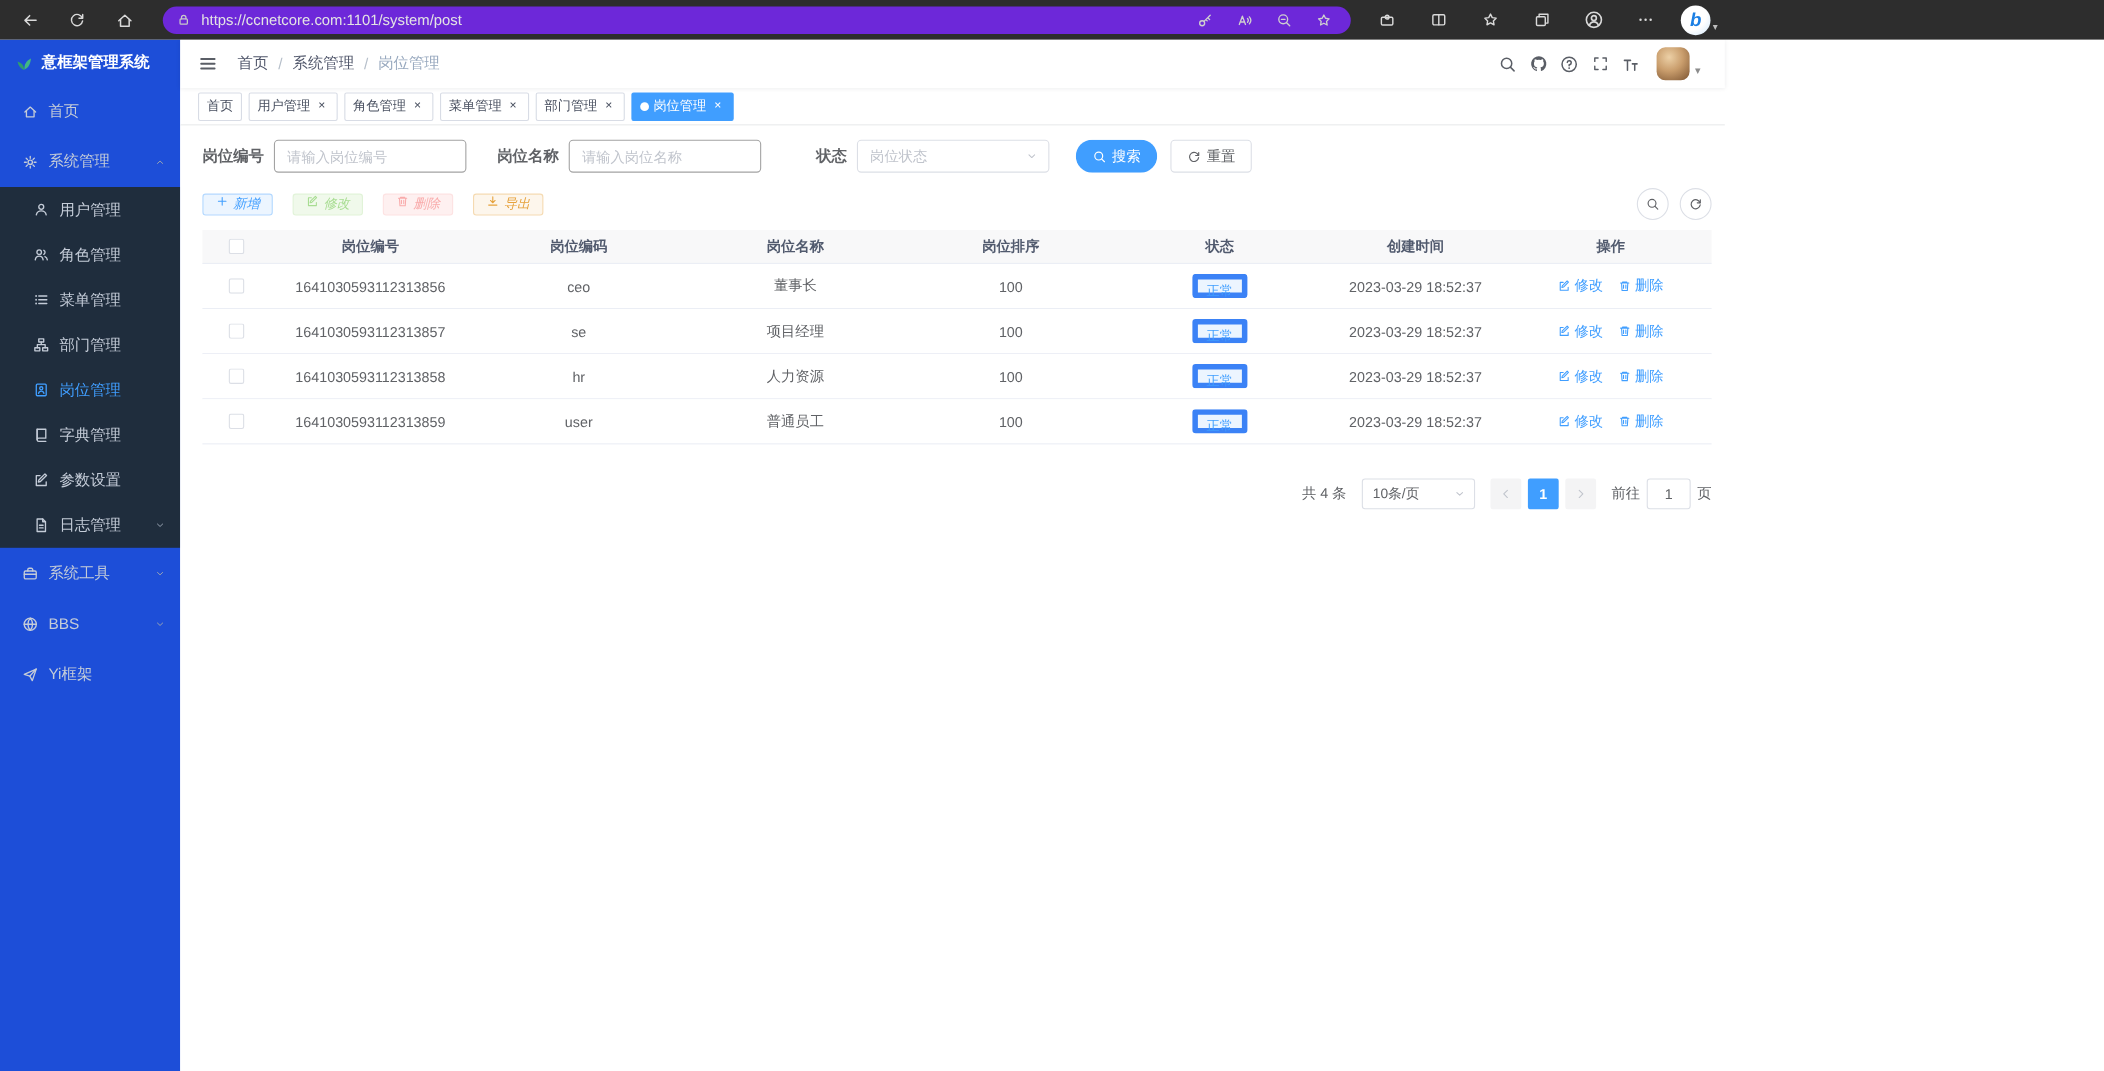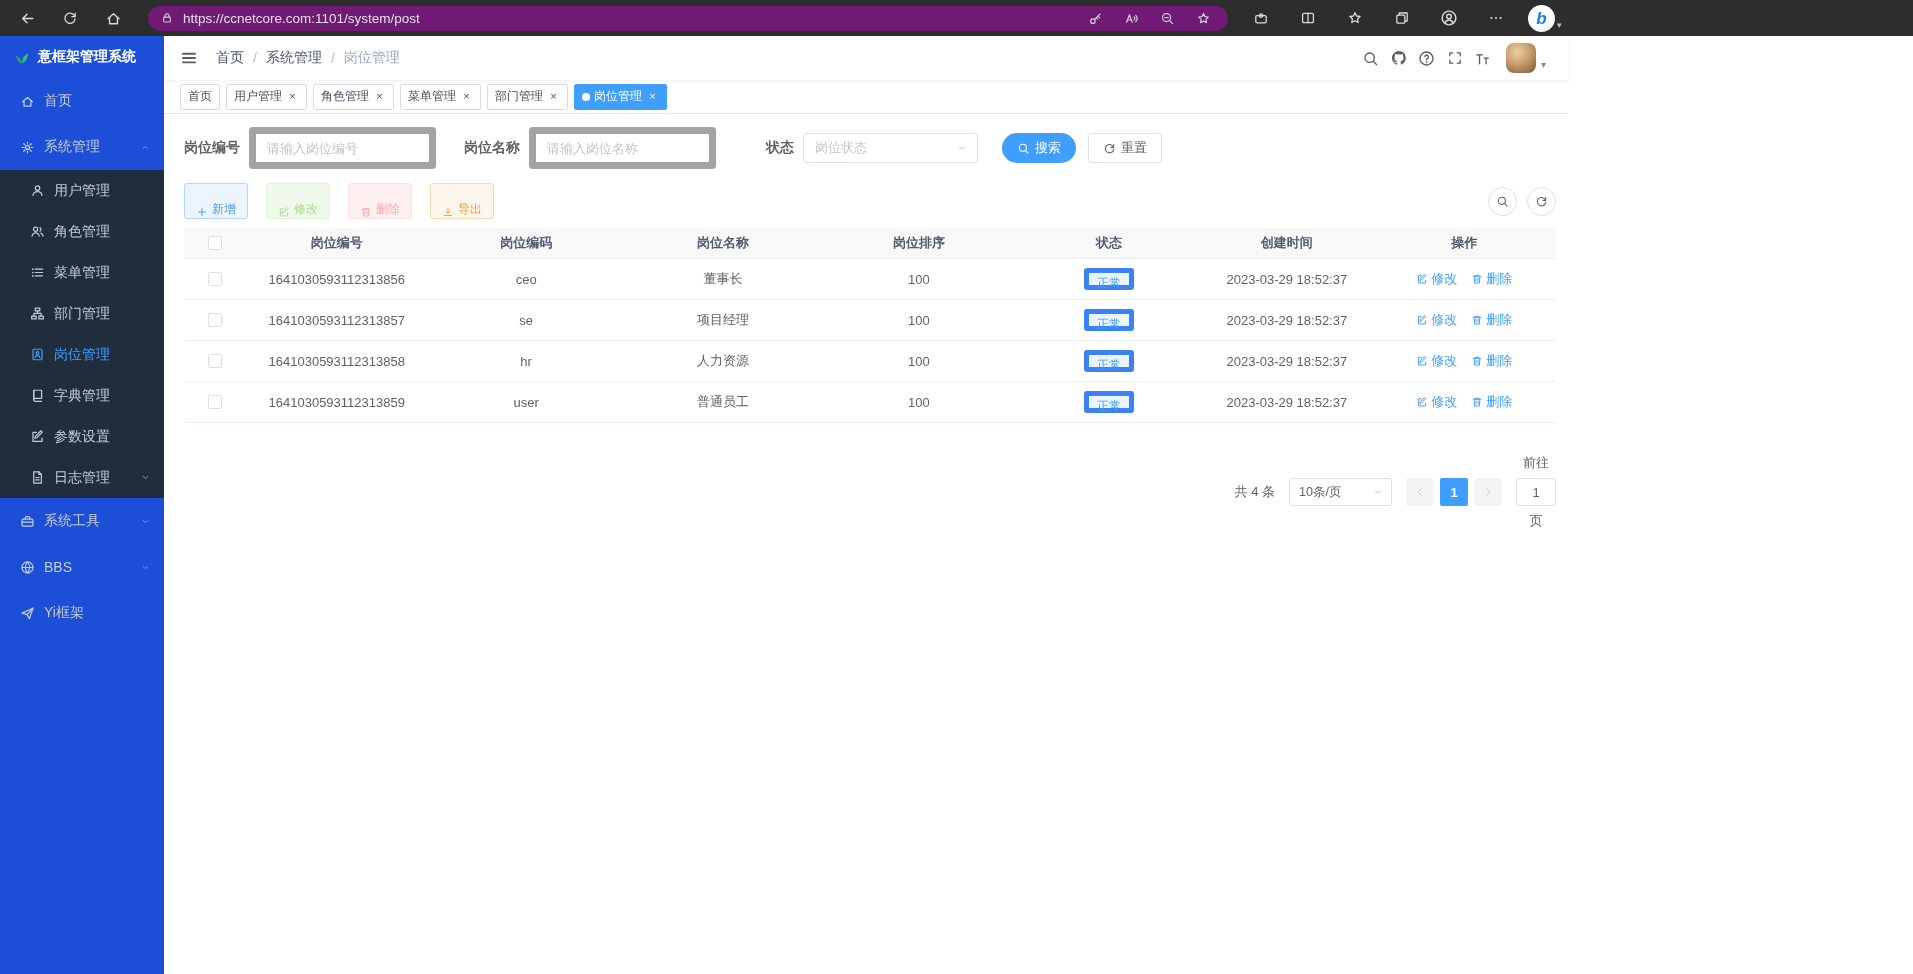--- a/index.html
+++ b/index.html
@@ -9,21 +9,21 @@
     font-family:"Liberation Sans","DejaVu Sans",sans-serif;
     -webkit-font-smoothing:antialiased;
   }
   .sic{fill:none;stroke:currentColor;stroke-width:1.3;stroke-linecap:round;stroke-linejoin:round;flex-shrink:0;}
 
   
   .browser-bar{position:absolute;top:0;left:0;right:0;height:36px;background:#2d2d2d;display:flex;align-items:center;z-index:20;}
   .cbtn{width:30px;height:30px;display:flex;align-items:center;justify-content:center;color:#d9d9d9;border-radius:4px;cursor:pointer;flex-shrink:0;}
   .cbtn.first{margin-left:12px;}
   .cbtn + .cbtn{margin-left:13px;}
-  .omnibox{margin-left:20px;width:1080px;height:25px;box-sizing:border-box;background:#701a75;border-radius:13px;display:flex;align-items:center;padding:0 12px;color:#c9c9c9;cursor:text;}
+  .omnibox{margin-left:20px;width:1080px;height:25px;box-sizing:border-box;background:#6d28d9;border-radius:13px;display:flex;align-items:center;padding:0 12px;color:#c9c9c9;cursor:text;}
   .omni-url{margin-left:9px;font-size:13.5px;color:#e4e4e4;flex:1;white-space:nowrap;overflow:hidden;}
   .omni-ic{width:26px;height:24px;display:flex;align-items:center;justify-content:center;margin-left:10px;color:#cfcfcf;cursor:pointer;}
   .chrome-right{display:flex;align-items:center;margin-left:18px;}
   .cbtn2{width:30px;height:30px;display:flex;align-items:center;justify-content:center;color:#d9d9d9;margin-right:17px;border-radius:4px;cursor:pointer;}
   .copilot-wrap{display:flex;align-items:flex-end;cursor:pointer;}
   .copilot{width:27px;height:27px;border-radius:50%;background:radial-gradient(circle at 30% 28%,#ffffff 55%,#cfe7fb 100%);display:flex;align-items:center;justify-content:center;}
   .copilot::before{content:"b";color:#1b7fe4;font-weight:700;font-style:italic;font-size:17px;line-height:1;}
   .copilot-caret{color:#bdbdbd;font-size:9px;margin-left:2px;margin-bottom:2px;}
 
   
@@ -59,32 +59,32 @@
   .tag-close::after{content:"×";}
   .tag.active{background:#409eff;border-color:#409eff;color:#fff;}
   .tag-dot{width:8px;height:8px;border-radius:50%;background:#fff;flex-shrink:0;}
 
   .content{flex:1;padding:10px 12px 0 20px;background:#fff;overflow:hidden;}
 
   
   .filter-row{display:flex;align-items:center;margin:3px 0 14px;}
   .f-item{display:flex;align-items:center;margin-right:28px;}
   .f-label{font-size:14px;font-weight:700;color:#606266;margin-right:9px;white-space:nowrap;}
-  .f-input{width:151px;height:28px;border:7px solid #a3a3a3;border-radius:4px;padding:0 11px;font-size:13px;color:#606266;outline:none;background:#fff;}
+  .f-input{width:151px;height:28px;border:1px solid #a3a3a3;border-radius:4px;padding:0 11px;font-size:13px;color:#606266;outline:none;background:#fff;}
   .f-input::placeholder{color:#c0c4cc;}
   .f-select{width:175px;height:30px;box-sizing:border-box;border:1px solid #dcdfe6;border-radius:4px;display:flex;align-items:center;justify-content:space-between;padding:0 9px 0 11px;font-size:13px;color:#c0c4cc;cursor:pointer;background:#fff;}
   .sel-caret{color:#c0c4cc;}
   .status-item{margin-left:22px;margin-right:0;}
   .btn{height:30px;box-sizing:border-box;border-radius:4px;font-size:13px;display:flex;align-items:center;gap:5px;padding:0 14px;cursor:pointer;border:1px solid transparent;white-space:nowrap;}
   .btn-search{background:#409eff;color:#fff;margin-left:24px;border-radius:15px;}
   .btn-reset{background:#fff;border-color:#dcdfe6;color:#606266;margin-left:12px;}
 
   
   .toolbar{display:flex;align-items:center;margin-bottom:9px;}
-  .tbtn{height:36px;box-sizing:border-box;border-radius:3px;font-size:12px;display:flex;align-items:flex-end;gap:4px;padding:0 11px;margin-right:18px;border:1px solid;cursor:pointer;white-space:nowrap;}
+  .tbtn{height:20px;box-sizing:border-box;border-radius:3px;font-size:12px;display:flex;align-items:flex-start;gap:4px;padding:0 11px;margin-right:18px;border:1px solid;cursor:pointer;white-space:nowrap;font-style:italic;}
   .tbtn.add{color:#409eff;background:#ecf5ff;border-color:#b3d8ff;}
   .tbtn.modify{color:#a8dd92;background:#f0f9eb;border-color:#e1f3d8;cursor:not-allowed;}
   .tbtn.remove{color:#f9abab;background:#fef0f0;border-color:#fde2e2;cursor:not-allowed;}
   .tbtn.export{color:#e6a23c;background:#fdf6ec;border-color:#f5dab1;}
   .toolbar-right{margin-left:auto;display:flex;gap:10px;}
   .circle-btn{width:27px;height:27px;border-radius:50%;border:1px solid #dcdfe6;background:#fff;color:#606266;display:flex;align-items:center;justify-content:center;cursor:pointer;}
 
   
   .table{width:100%;}
   .tr{display:flex;align-items:center;border-bottom:1px solid #ebeef5;}
@@ -100,21 +100,21 @@
   .op-link{display:flex;align-items:center;gap:3px;color:#409eff;cursor:pointer;font-size:13px;}
 
   
   .pager{display:flex;align-items:center;justify-content:flex-end;margin-top:31px;font-size:13px;color:#606266;}
   .pg-total{margin-right:14px;white-space:nowrap;}
   .pg-size{width:103px;height:28px;box-sizing:border-box;border:1px solid #dcdfe6;border-radius:3px;display:flex;align-items:center;justify-content:space-between;padding:0 7px 0 9px;color:#606266;cursor:pointer;font-size:12.5px;white-space:nowrap;}
   .pg-btns{display:flex;align-items:center;margin-left:14px;}
   .pg-btn{min-width:28px;height:28px;border-radius:2px;background:#f4f4f5;color:#c0c4cc;display:flex;align-items:center;justify-content:center;cursor:pointer;}
   .pg-btn + .pg-btn{margin-left:6px;}
   .pg-btn.num{background:#409eff;color:#fff;font-weight:700;font-size:13px;}
-  .pg-goto{margin-left:14px;display:flex;align-items:center;gap:6px;white-space:nowrap;flex-direction:column;}
+  .pg-goto{margin-left:14px;display:flex;align-items:center;gap:6px;white-space:nowrap;}
   .goto-input{width:40px;height:28px;box-sizing:border-box;border:1px solid #dcdfe6;border-radius:3px;text-align:center;font-size:13px;color:#606266;outline:none;}
 </style>
 </head>
 <body>
 
 <div class="browser-bar">
   <div class="cbtn first">
     <svg class="sic" width="17" height="17" viewBox="0 0 16 16">
         <path d="M13 8H3.5M7.5 4 3.5 8l4 4"></path>
       </svg>

